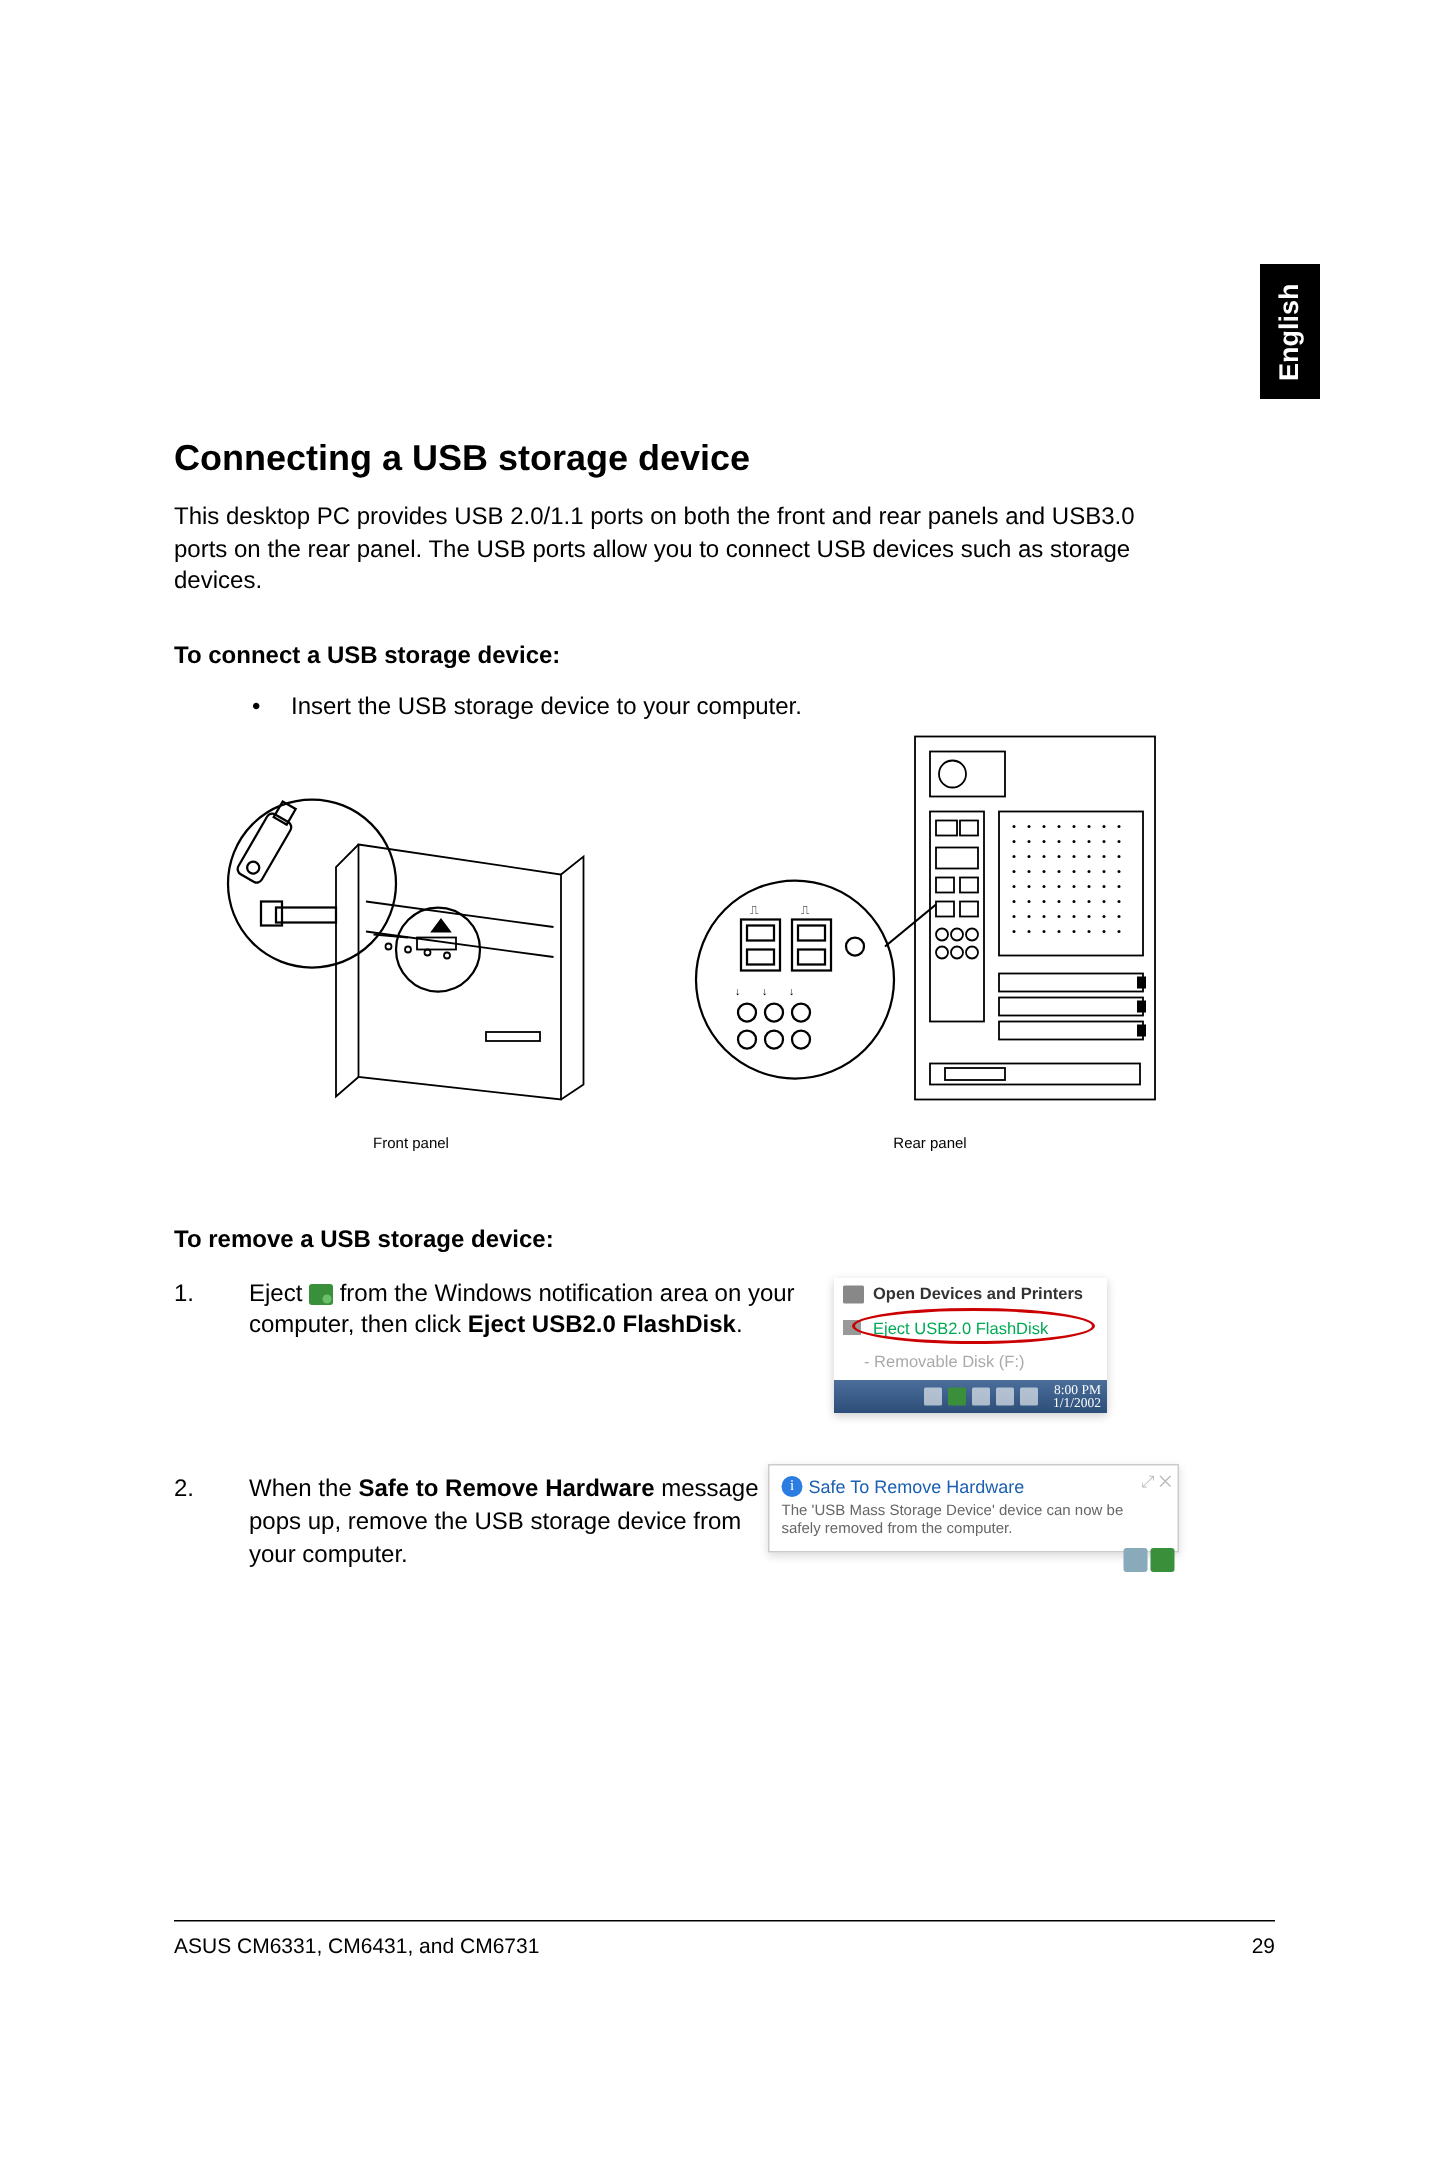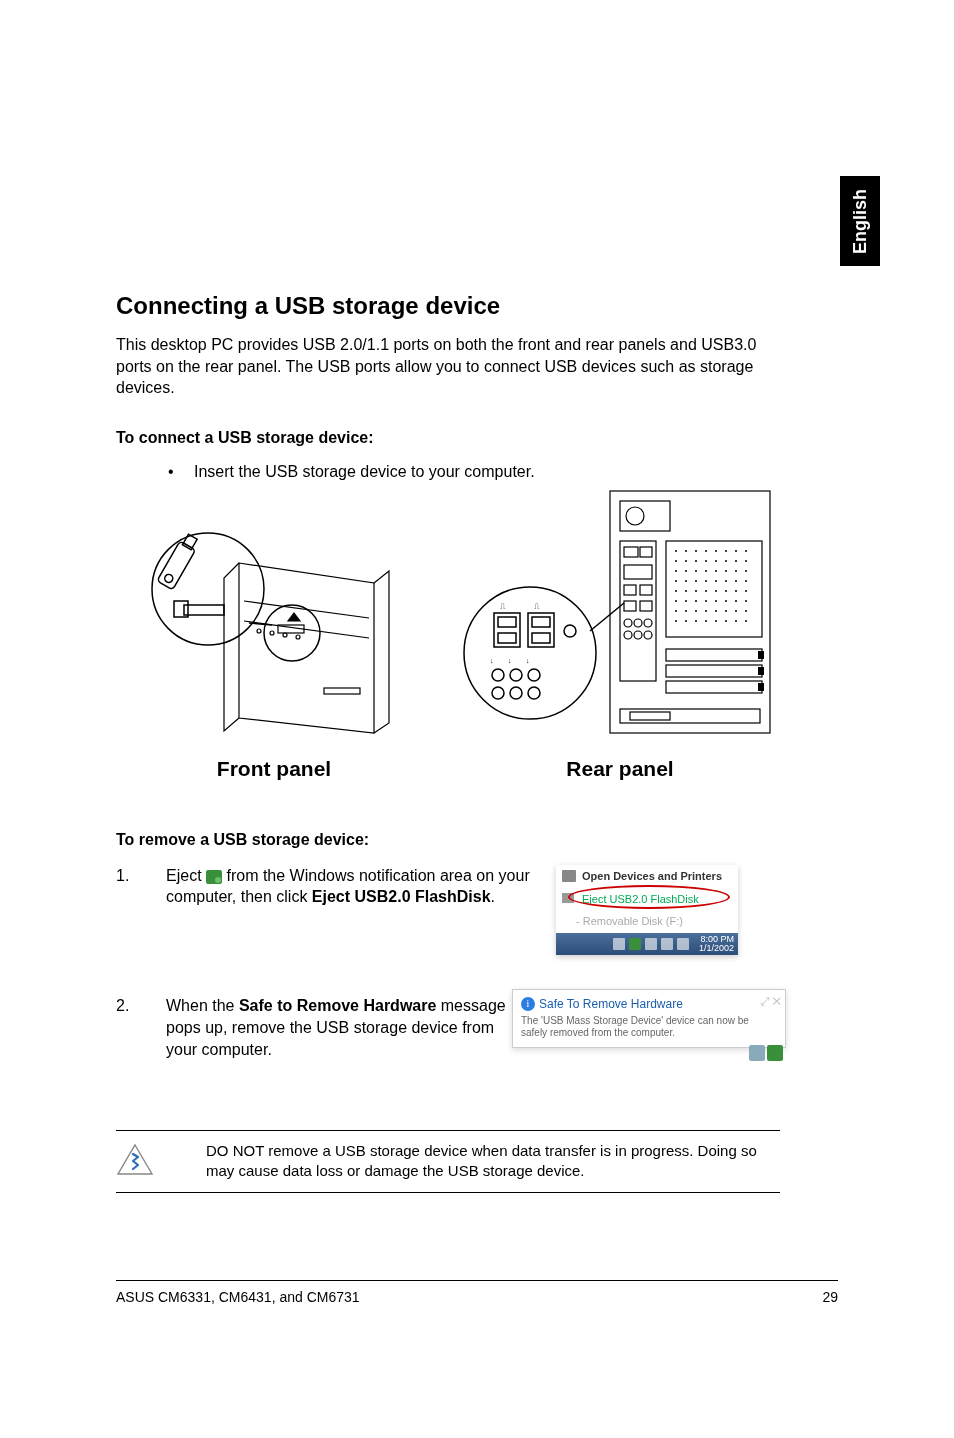--- a/index.html
+++ b/index.html
@@ -106,22 +106,22 @@
   }
   .fig-img {
     border: 0;
     height: 240px;
     display: flex;
     align-items: flex-end;
     justify-content: center;
     width: 100%;
   }
   .fig-caption {
-    font-size: 21px;
-    font-weight: bold;
+    font-size: 10px;
+    font-weight: normal;
     margin-top: 14px;
   }
   .step {
     display: flex;
     align-items: flex-start;
     font-size: 16px;
     line-height: 1.35;
     gap: 20px;
   }
   .step-num {
@@ -193,20 +193,21 @@
     pointer-events: none;
   }
   .taskbar {
     height: 22px;
     background: linear-gradient(#4b6e9b, #2c4e78);
     display: flex;
     align-items: center;
     justify-content: flex-end;
     padding: 0 4px;
     gap: 4px;
+    font-family: Liberation Serif, serif;
   }
   .taskbar .ticon {
     width: 12px; height: 12px; background: rgba(255,255,255,0.6); border-radius:1px;
   }
   .taskbar .clock {
     color: #fff;
     font-size: 9px;
     text-align: right;
     line-height: 1;
     padding-left: 6px;
@@ -276,21 +277,21 @@
   .note-text {
     font-size: 15px;
     line-height: 1.35;
     flex: 1;
   }
 
   
   .footer {
     position: absolute;
     left: 116px;
-    right: 116px;
+    right: 104px;
     top: 1280px;
     border-top: 1px solid #000;
     padding-top: 8px;
     display: flex;
     justify-content: space-between;
     font-size: 14px;
   }
 
   
   svg { display:block; }
@@ -539,29 +540,20 @@
           <div class="title"><span class="iicon">i</span><span>Safe To Remove Hardware</span></div>
           <div class="msg">The 'USB Mass Storage Device' device can now be safely removed from the computer.</div>
           <div class="popup2-bar">
               <div class="t"></div>
               <div class="t" style="background:#3a8f3a;"></div>
             </div>
         </div>
       </div>
     </div>
 
-    <div class="note">
-      <div class="note-icon">
-        <svg width="38" height="34" viewBox="0 0 38 34">
-          <path d="M19 2 L36 31 L2 31 Z" fill="none" stroke="#888" stroke-width="1.4"></path>
-          <path d="M17 11 L22 14 L17 18 L22 22 L17 26" fill="none" stroke="#2b6db8" stroke-width="2.2" stroke-linejoin="round" stroke-linecap="round"></path>
-        </svg>
-      </div>
-      <div class="note-text">DO NOT remove a USB storage device when data transfer is in progress. Doing so may cause data loss or damage the USB storage device.</div>
-    </div>
 
   </div>
 
   <div class="footer">
     <span>ASUS CM6331, CM6431, and CM6731</span>
     <span>29</span>
   </div>
 
 </div>
 

